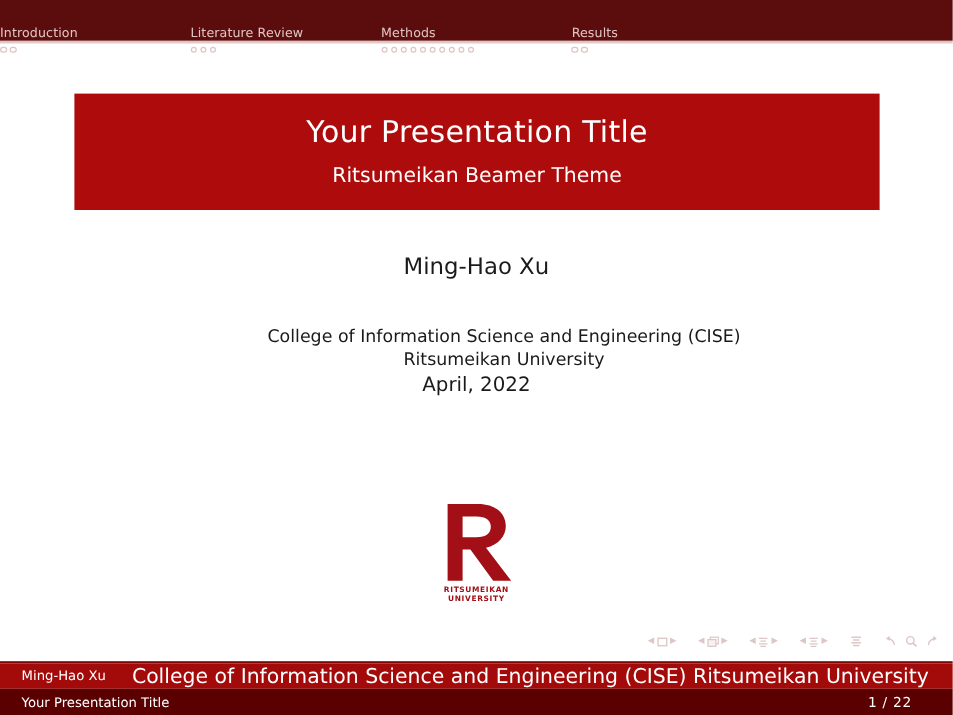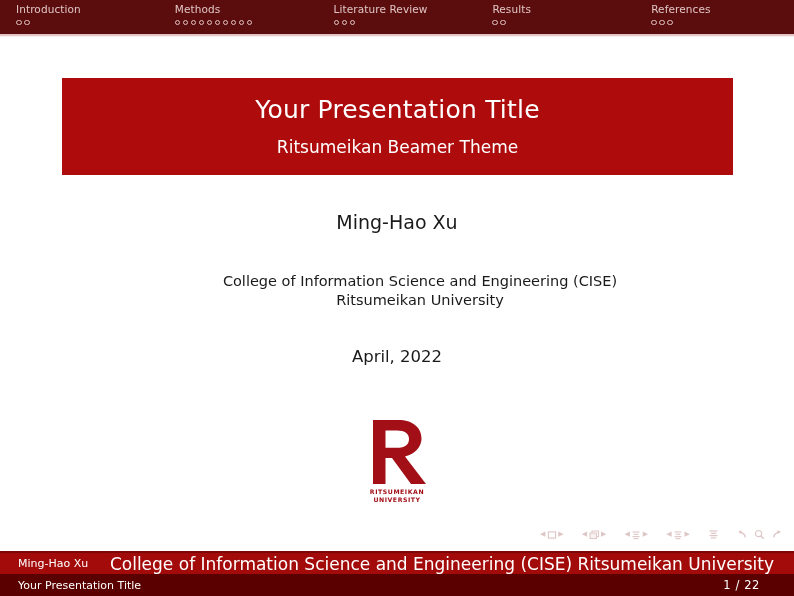--- a/index.html
+++ b/index.html
@@ -28,24 +28,24 @@
   }
   .headbar-rule {
     position: absolute;
     left: 0; top: 34px;
     width: 794px;
     height: 3px;
     background: linear-gradient(to bottom, #dcb9b9 0%, #e8cdcd 55%, #ffffff 100%);
   }
   .nav-section {
     width: 158.8px;
-    padding-left: 16px;
     padding-top: 4px;
     color: #e3c8c8;
     line-height: 1.0;
+    margin-top: 19px;
   }
   .nav-section-label {
     font-size: 10.5px;
     color: #e0c4c4;
     letter-spacing: 0.1px;
     white-space: nowrap;
     display: block;
   }
   .nav-dots {
     margin-top: 5px;
@@ -103,21 +103,20 @@
     font-size: 19px;
     line-height: 1.2;
   }
   .institute {
     margin-top: 38px;
     font-size: 14.5px;
     line-height: 1.35;
   }
   .institute div { display: block; padding-left: 46px; }
   .date {
-    margin-top: 36px;
     font-size: 16.5px;
   }
 
   
   .logo-wrap {
     position: absolute;
     left: 0;
     top: 418px;
     width: 794px;
     display: flex;
@@ -215,60 +214,52 @@
 
   <div class="nav-section">
     <span class="nav-section-label">Introduction</span>
     <span class="nav-dots">
       <span class="nav-dot"></span>
       <span class="nav-dot"></span>
     </span>
   </div>
 
   <div class="nav-section">
+    <span class="nav-section-label">Literature Review</span>
+    <span class="nav-dots">
+      <span class="nav-dot"></span>
+      <span class="nav-dot"></span>
+      <span class="nav-dot"></span>
+    </span>
+  </div>
+
+  <div class="nav-section">
     <span class="nav-section-label">Methods</span>
     <span class="nav-dots">
       <span class="nav-dot"></span>
       <span class="nav-dot"></span>
       <span class="nav-dot"></span>
       <span class="nav-dot"></span>
       <span class="nav-dot"></span>
       <span class="nav-dot"></span>
       <span class="nav-dot"></span>
-      <span class="nav-dot"></span>
-      <span class="nav-dot"></span>
-      <span class="nav-dot"></span>
-    </span>
-  </div>
-
-  <div class="nav-section">
-    <span class="nav-section-label">Literature Review</span>
-    <span class="nav-dots">
       <span class="nav-dot"></span>
       <span class="nav-dot"></span>
       <span class="nav-dot"></span>
     </span>
   </div>
 
   <div class="nav-section">
     <span class="nav-section-label">Results</span>
     <span class="nav-dots">
       <span class="nav-dot"></span>
       <span class="nav-dot"></span>
     </span>
   </div>
 
-  <div class="nav-section">
-    <span class="nav-section-label">References</span>
-    <span class="nav-dots">
-      <span class="nav-dot"></span>
-      <span class="nav-dot"></span>
-      <span class="nav-dot"></span>
-    </span>
-  </div>
 
 </div>
 <div class="headbar-rule"></div>
 
 <div class="titleblock">
   <div class="title-main">Your Presentation Title</div>
   <div class="title-sub">Ritsumeikan Beamer Theme</div>
 </div>
 
 <div class="body-area">

